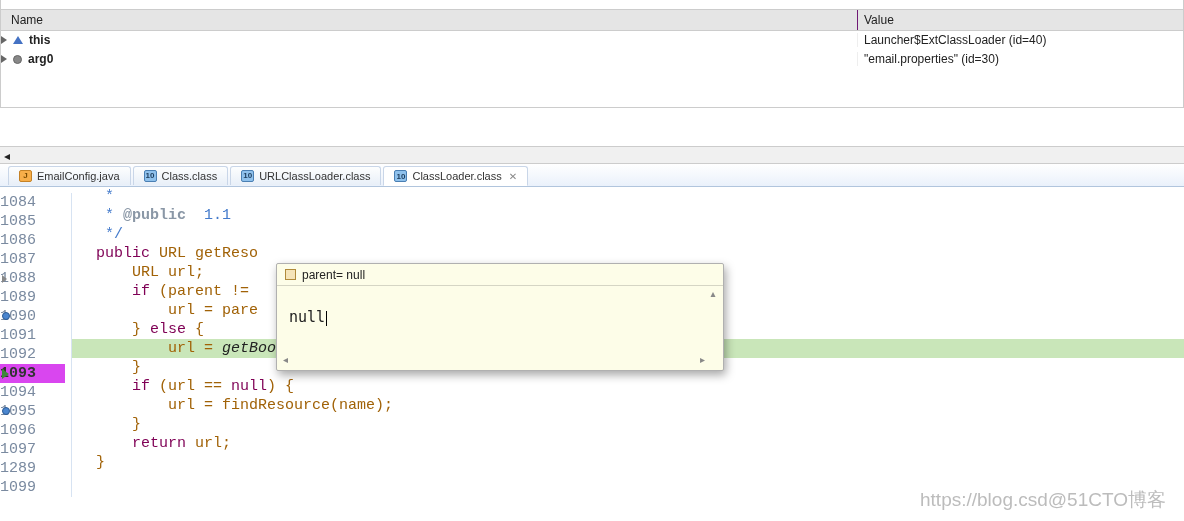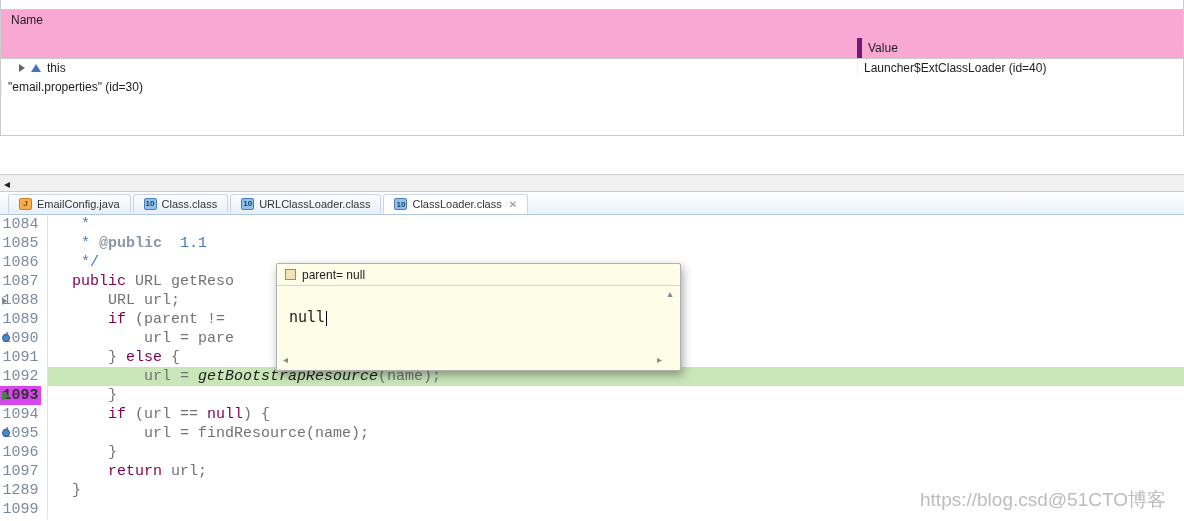--- a/index.html
+++ b/index.html
@@ -1,54 +1,54 @@
 <!DOCTYPE html>
 <html><head>
 <meta charset="utf-8">
 <style>
   * { box-sizing: border-box; margin: 0; padding: 0; }
   body { font-family: "Segoe UI", Tahoma, sans-serif; font-size: 12px; background: #fff; color: #222; width: 1184px; height: 521px; overflow: hidden; position: relative; }
   .top-panel { border: 1px solid #ccc; border-top: none; }
   .tab-strip { height: 10px; background: #fff; border-bottom: 1px solid #ccc; padding-left: 10px; font-size: 10px; color: #666; }
-  .vars-header { display: flex; background: #f9a8d4; border-bottom: 1px solid #ccc; font-size: 12px; }
+  .vars-header { display: flex; background: #e5e5e5; border-bottom: 1px solid #ccc; font-size: 12px; }
   .col-name { width: 856px; padding: 3px 10px; }
-  .col-value { flex: 1; padding: 3px 6px; border-left: 5px solid #701a75; margin-top: 28px; }
+  .col-value { flex: 1; padding: 3px 6px; border-left: 1px solid #701a75; }
   .vars-body { }
   .var-row { display: flex; height: 19px; align-items: center; font-size: 12px; border-bottom: 1px solid transparent; }
   .var-row.blank { height: 19px; }
-  .var-name { width: 856px; padding-left: 18px; display: flex; align-items: center; gap: 6px; }
+  .var-name { width: 856px; display: flex; align-items: center; gap: 6px; font-weight: bold; }
   .var-value { flex: 1; padding-left: 6px; border-left: 1px solid #eee; }
   .tri { display: inline-block; width: 0; height: 0; border-top: 4px solid transparent; border-bottom: 4px solid transparent; border-left: 6px solid #666; }
   .icon-this { width: 0; height: 0; border-left: 5px solid transparent; border-right: 5px solid transparent; border-bottom: 8px solid #4472C4; }
   .icon-circle { width: 9px; height: 9px; border-radius: 50%; background: #888; border: 1px solid #666; }
   .scroll-strip { height: 18px; background: #f0f0f0; border-top: 1px solid #ccc; border-bottom: 1px solid #ccc; margin-top: 38px; }
   .scroll-strip .arrow { display: inline-block; width: 12px; height: 12px; margin: 2px 0 0 4px; }
   .editor-tabs { display: flex; align-items: center; border-bottom: 1px solid #b1c5dd; background: linear-gradient(#fff, #eaf1fb); height: 23px; padding-left: 8px; gap: 2px; }
   .etab { display: flex; align-items: center; gap: 5px; padding: 3px 10px; border: 1px solid #c9d6e8; border-bottom: none; border-radius: 3px 3px 0 0; background: linear-gradient(#fdfefe, #e8eff8); font-size: 11px; color: #333; }
   .etab.active { background: #fff; border-bottom: 1px solid #fff; position: relative; top: 1px; }
   .jicon { width: 13px; height: 12px; background: #f7ae49; border: 1px solid #c58226; border-radius: 2px; display: inline-flex; align-items: center; justify-content: center; font-size: 8px; color: #7a4b00; font-weight: bold; }
   .jicon.cls { background: #8fc1ec; border-color: #4a7fb3; color: #1c3c5c; }
   .close-x { color: #888; font-size: 10px; margin-left: 2px; }
   .editor { display: flex; font-family: Consolas, "Courier New", monospace; font-size: 15px; line-height: 19px; }
-  .gutter { width: 48px; background: #fff; border-right: 1px solid #d7e3f2; text-align: center; padding-right: 6px; color: #7a8aa0; position: relative; }
+  .gutter { width: 72px; background: #fff; border-right: 1px solid #d7e3f2; text-align: left; padding-right: 6px; color: #7a8aa0; position: relative; margin-top: 6px; }
   .gutter .ln { height: 19px; position: relative; }
   .gutter .ln.cur { background: #d946ef; color: #333; font-weight: bold; }
   .gutter .mark { position: absolute; left: 2px; top: 4px; width: 10px; height: 10px; }
   .mark.exp { border-left: 5px solid #888; border-top: 4px solid transparent; border-bottom: 4px solid transparent; width: 0; height: 0; top: 6px; }
   .mark.bp { width: 8px; height: 8px; border-radius: 50%; background: #4b86cf; border: 1px solid #2b5a94; top: 5px; }
   .mark.ptr { width: 0; height: 0; border-top: 5px solid transparent; border-bottom: 5px solid transparent; border-left: 7px solid #3b8939; top: 5px; }
   .code { flex: 1; background: #fff; position: relative; }
   .cline { height: 19px; white-space: pre; padding-left: 24px; }
   .cline.hl { background: #c9e6b9; }
   .c-doc { color: #437acb; }
   .c-tag { color: #8a97a6; font-weight: bold; }
   .c-key { color: #7f0055; font-weight: normal; }
-  .c-ident { color: #737373; }
+  .c-ident { color: #a16207; }
   .c-call { color: #222; font-style: italic; }
-  .tooltip { position: absolute; left: 276px; top: 263px; width: 405px; height: 108px; background: #fdfde8; border: 1px solid #b0b0b0; box-shadow: 2px 4px 10px rgba(0,0,0,0.35); border-radius: 2px; }
+  .tooltip { position: absolute; left: 276px; top: 263px; width: 448px; height: 108px; background: #fdfde8; border: 1px solid #b0b0b0; box-shadow: 2px 4px 10px rgba(0,0,0,0.35); border-radius: 2px; }
   .tooltip-header { height: 22px; border-bottom: 1px solid #d5d5c4; display: flex; align-items: center; padding: 0 8px; gap: 6px; font-size: 12px; font-family: "Segoe UI", Tahoma, sans-serif; }
   .tt-icon { width: 11px; height: 11px; border: 1px solid #b08a3a; background: #f5e4b8; }
   .tooltip-body { padding: 22px 12px 6px 12px; font-family: Consolas, monospace; font-size: 15px; }
   .cursor { display: inline-block; width: 1px; height: 15px; background: #000; vertical-align: text-bottom; margin-left: 1px; }
   .tooltip-scroll { position: absolute; right: 2px; top: 24px; bottom: 20px; width: 14px; }
   .tooltip-scroll .up,.tooltip-scroll .dn { width: 12px;height:12px; color:#888; font-size:10px; text-align:center; }
   .tooltip-hscroll { position:absolute; left:6px; right:18px; bottom:4px; height:12px; display:flex; justify-content:space-between; color:#888; font-size:10px; }
   .watermark { position: absolute; right: 18px; bottom: 8px; color: #bcbcbc; font-size: 19px; font-family: "Segoe UI", Tahoma, sans-serif; }
 </style>
 </head>
@@ -63,20 +63,25 @@
   <div class="vars-body">
     <div class="var-row">
       <div class="var-name">
         <span class="tri"></span>
         <span class="icon-this"></span>
         <span>this</span>
       </div>
       <div class="var-value">Launcher$ExtClassLoader  (id=40)</div>
     </div>
     <div class="var-row">
+      <div class="var-name">
+        <span class="tri"></span>
+        <span class="icon-circle"></span>
+        <span>arg0</span>
+      </div>
       <div class="var-value">"email.properties" (id=30)</div>
     </div>
     <div class="var-row blank">
       <div class="var-name"></div>
         <div class="var-value"></div>
     </div>
     <div class="var-row blank">
       <div class="var-name"></div>
         <div class="var-value"></div>
     </div>

